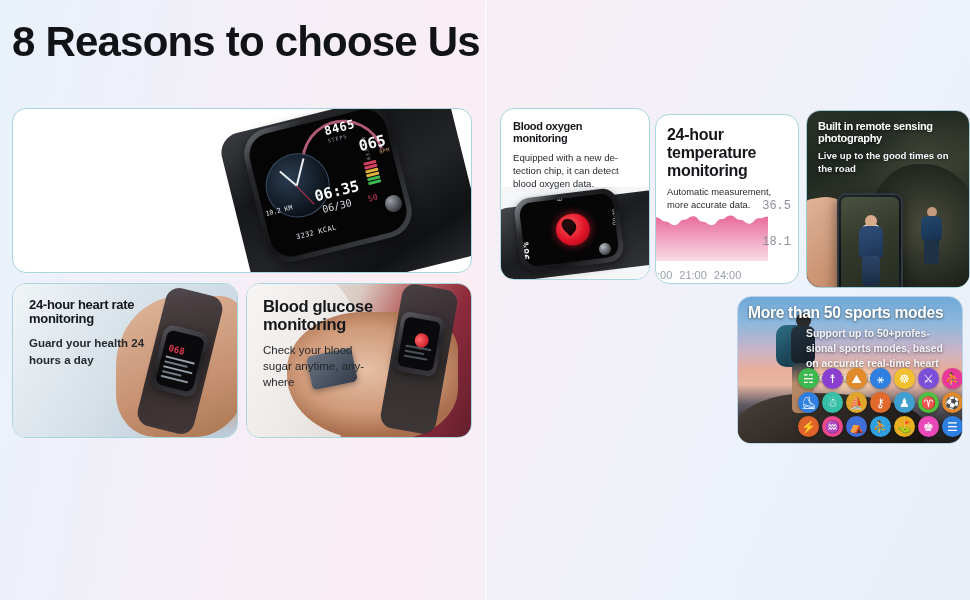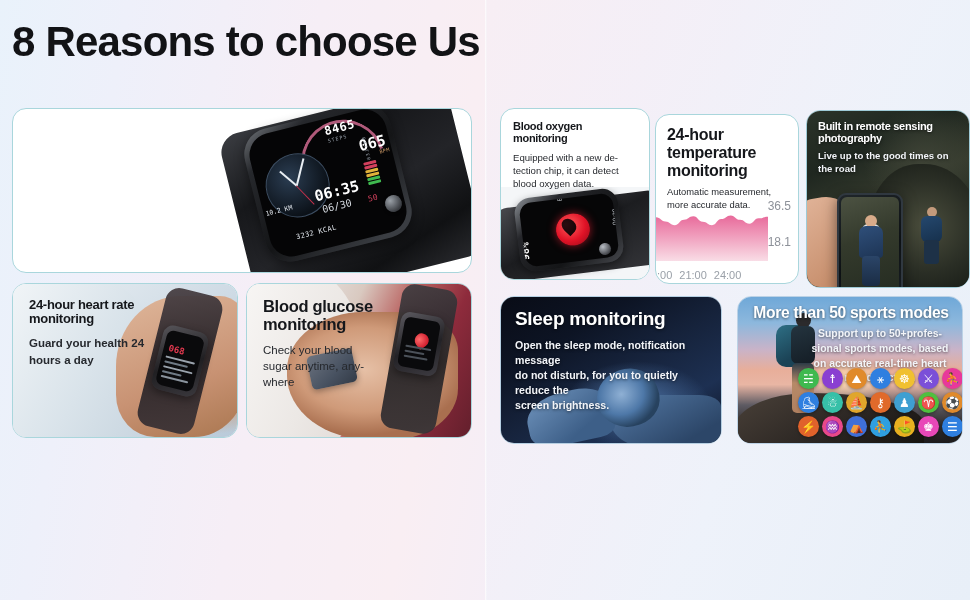--- a/index.html
+++ b/index.html
@@ -222,21 +222,21 @@
   .spo2-time{position:absolute;right:3px;top:16px;color:#cfd5db;font-size:6.5px;transform:rotate(-84deg);transform-origin:right top;}
   .spo2-crown{position:absolute;left:98px;top:56px;width:12px;height:12px;border-radius:50%;background:radial-gradient(circle at 35% 30%,#b9bec5,#45474c 70%,#1d1e21);transform:rotate(-7deg);}
 
   
   #card-temp{left:655px;top:114px;width:144px;height:170px;}
   #card-temp .txt{position:absolute;left:11px;top:11px;right:9px;}
   #card-temp .h1c{font-size:16px;margin-bottom:6px;line-height:1.12;}
   #card-temp .bodyc{font-size:9.4px;line-height:1.38;}
   .temp-chart{position:absolute;left:0;right:0;bottom:0;height:90px;}
   .temp-svg{position:absolute;left:0;bottom:22px;width:112px;height:68px;}
-  .temp-ylab{position:absolute;right:7px;font-size:12px;color:#8d9199;font-family:Liberation Sans, sans-serif;}
+  .temp-ylab{position:absolute;right:7px;font-size:12px;color:#8d9199;font-family:Liberation Mono, monospace;}
   .temp-y1{top:6px;}
   .temp-y2{top:42px;}
   .temp-xrow{position:absolute;left:0;right:0;bottom:2px;display:flex;gap:7px;padding-left:1px;font-size:11px;color:#9aa0a8;}
 
   
   #card-remote{left:806px;top:110px;width:164px;height:178px;border-color:#9ecad6;}
   .remote-photo{
     position:absolute;inset:0;
     background:
       radial-gradient(ellipse 60% 50% at 72% 28%,#3e4336 0%,rgba(62,67,54,0) 62%),
@@ -301,21 +301,21 @@
   .sleep-body{
     position:absolute;right:0;bottom:-8px;width:110px;height:56px;
     background:linear-gradient(150deg,#557aa6,#2c4668 75%);
     border-radius:40% 20% 10% 50%;
   }
   #card-sleep .txt{position:absolute;left:14px;top:12px;right:12px;z-index:4;}
   #card-sleep .h1c{font-size:19px;margin-bottom:8px;}
   #card-sleep .bodyc{font-size:10.6px;line-height:1.42;}
 
   
-  #card-sports{left:737px;top:296px;width:226px;height:148px;border-color:#bcd2e6;text-align:center;}
+  #card-sports{left:737px;top:296px;width:226px;height:148px;border-color:#bcd2e6;}
   .sports-photo{
     position:absolute;inset:0;
     background:
       linear-gradient(180deg,#6fa8d8 0%,#8db8dd 18%,#c9b3c8 36%,#e8ae9a 50%,#e9b6a4 60%,#5e5b63 74%,#2e2b2c 88%,#1d1b1c 100%);
   }
   .sports-sun{
     position:absolute;left:52px;top:40px;width:120px;height:60px;
     background:radial-gradient(ellipse 50% 50% at 50% 70%,rgba(255,226,180,.85),rgba(255,200,150,0) 70%);
   }
   .sports-rock{
@@ -498,34 +498,20 @@
     </div>
     <div class="txt">
       <div class="h1c">Built in remote sensing photography</div>
       <div class="bodyc">
         <div>Live up to the good times on</div>
         <div>the road</div>
       </div>
     </div>
   </div>
 
-  <div class="card dark white" id="card-sleep">
-    <div class="sleep-photo"></div>
-    <div class="sleep-body"></div>
-    <div class="sleep-arm"></div>
-    <div class="sleep-face"></div>
-    <div class="txt">
-      <div class="h1c">Sleep monitoring</div>
-      <div class="bodyc">
-        <div>Open the sleep mode, notification message</div>
-        <div>do not disturb, for you to quietly reduce the</div>
-        <div>screen brightness.</div>
-      </div>
-    </div>
-  </div>
 
   <div class="card dark white" id="card-sports">
     <div class="sports-photo"></div>
     <div class="sports-sun"></div>
     <div class="sports-rock"></div>
     <div class="hiker-big">
       <div class="pack"></div>
       <div class="head"></div>
         <div class="torso"></div>
         <div class="legs"></div>

